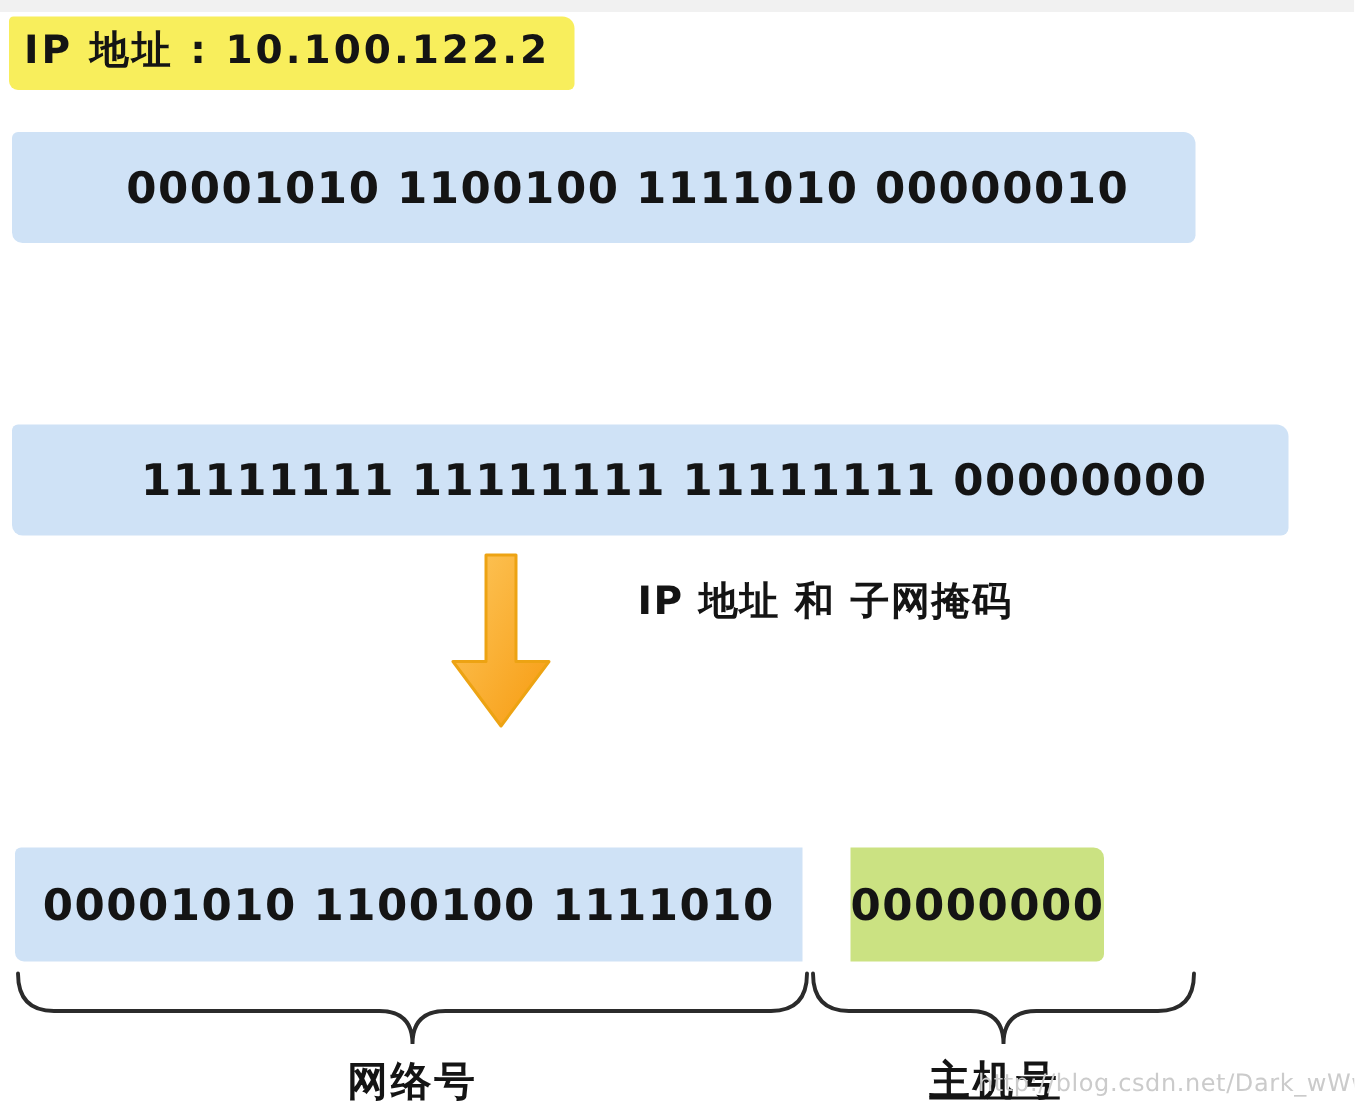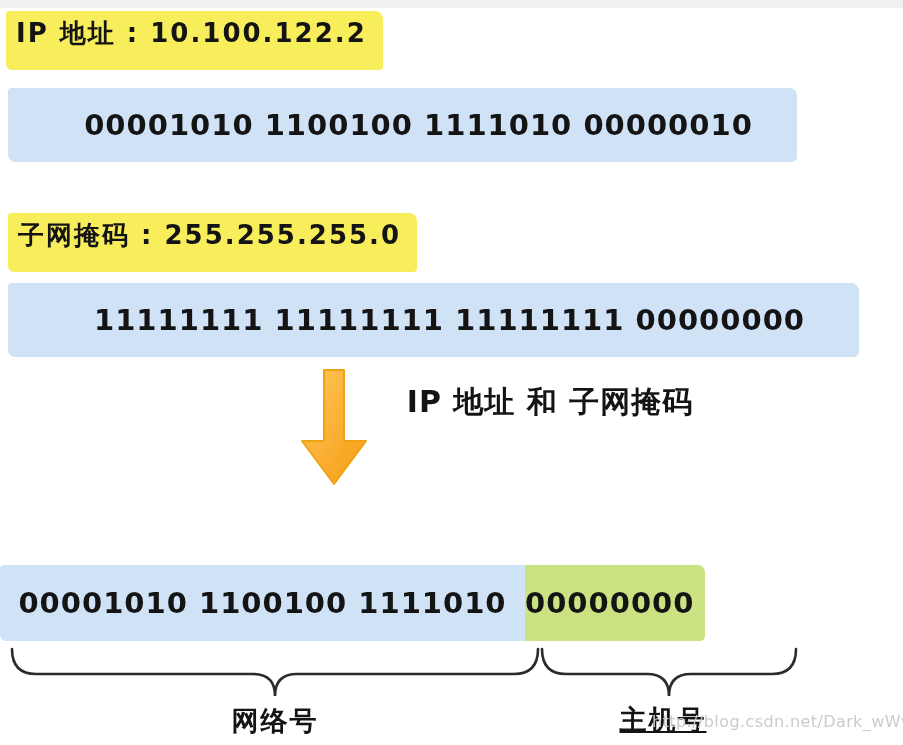--- a/index.html
+++ b/index.html
@@ -19,21 +19,21 @@
     width: 903px; height: 8px;
     background: #f1f1f1;
   }
   .hl-label {
     position: absolute;
     background: #f8ee5c;
     font-weight: bold;
     font-size: 26px;
     letter-spacing: 2px;
     white-space: nowrap;
-    padding: 5px 16px 19px 10px;
+    padding: 5px 16px 9px 10px;
     border-radius: 3px 8px 4px 6px;
     text-align: right;
   }
   .bar {
     position: absolute;
     height: 74px;
     display: flex;
     align-items: center;
     justify-content: center;
     font-weight: bold;
@@ -66,21 +66,21 @@
     background: #cbe282;
     display: flex; align-items: center; justify-content: flex-start;
     border-radius: 0 7px 5px 0;
   }
   .op-text {
     position: absolute;
     left: 382px; top: 382px;
     width: 336px;
     text-align: center;
     font-weight: bold;
-    font-size: 30px;
+    font-size: 26px;
     line-height: 39px;
     letter-spacing: 1px;
   }
   .arrow-wrap { position: absolute; left: 299px; top: 368px; }
   .brace { position: absolute; }
   .brace-label {
     position: absolute;
     width: 250px;
     text-align: center;
     font-weight: bold;
@@ -103,41 +103,40 @@
 
 <div id="canvas">
 
   <div class="top-strip"></div>
 
   <div class="hl-label" style="left:6px; top:11px;">IP 地址 : 10.100.122.2</div>
   <div class="bar bar-blue" style="left:8px; top:88px; width:789px;">
     <span>00001010 1100100 1111010 00000010</span>
   </div>
 
-  <div class="hl-label" style="left:8px; top:213px;">子网掩码 : 255.255.255.0</div>
   <div class="bar bar-blue" style="left:8px; top:283px; width:851px;">
     <span>11111111 11111111 11111111 00000000</span>
   </div>
 
   <div class="arrow-wrap">
     <svg width="70" height="120" viewBox="0 0 70 120" aria-hidden="true">
       <defs>
         <linearGradient id="arrowGrad" x1="0" y1="0" x2="1" y2="1">
           <stop offset="0" stop-color="#fdc75d"></stop>
           <stop offset="1" stop-color="#f79b10"></stop>
         </linearGradient>
       </defs>
       <path d="M25 2 H45 V73 H67 L35 116 L3 73 H25 Z" fill="url(#arrowGrad)" stroke="#eda313" stroke-width="2" stroke-linejoin="round"></path>
     </svg>
   </div>
   <div class="op-text">
     <div>IP 地址 和 子网掩码</div>
   </div>
 
-  <div class="split-bar" style="left:0; top:565px; width:705px;">
+  <div class="split-bar" style="left:10px; top:565px; width:705px;gap:32px;">
     <div class="split-net">
       <span>00001010 1100100 1111010</span>
     </div>
     <div class="split-host">
       <span>00000000</span>
     </div>
   </div>
 
   <div class="brace" style="left:10px; top:647px;">
     <svg width="530" height="52" viewBox="0 0 530 52" aria-hidden="true">

